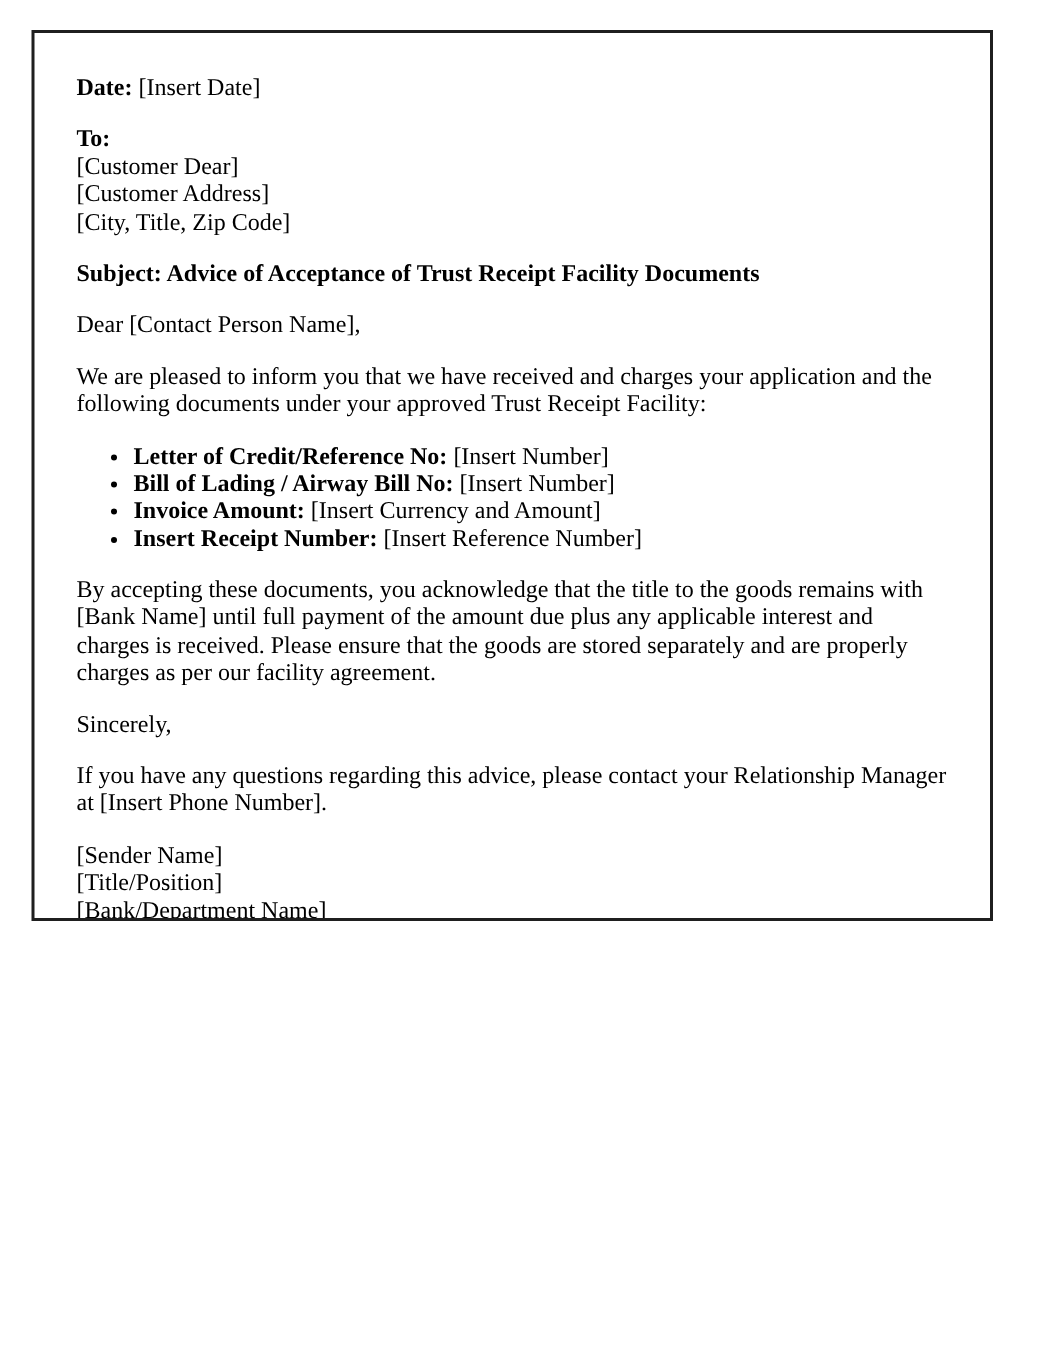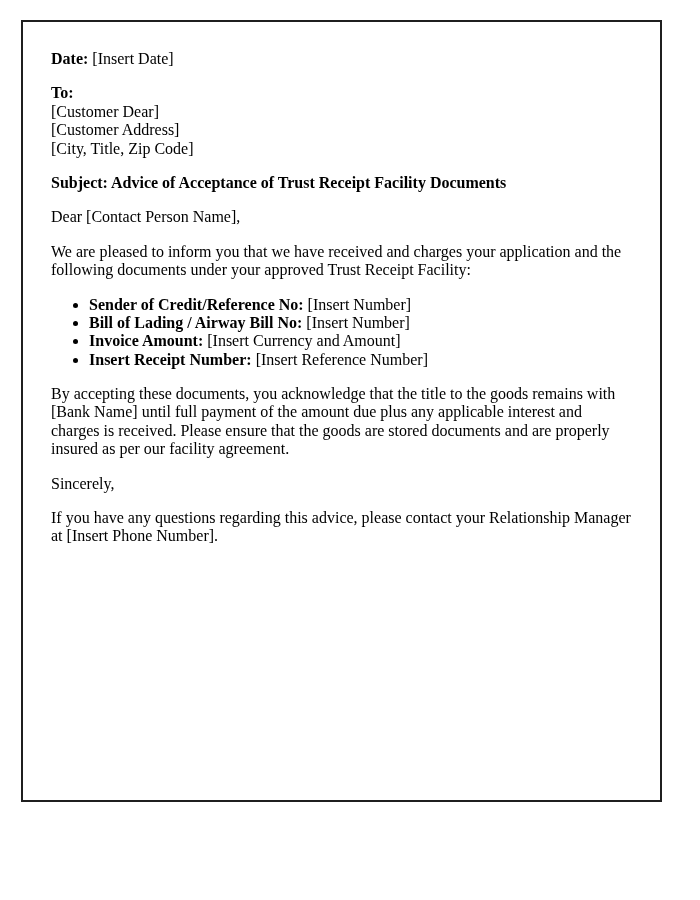--- a/index.html
+++ b/index.html
@@ -14,21 +14,21 @@
     font-family: "Liberation Serif", "DejaVu Serif", serif;
     font-size: 16px;
     line-height: 1.15;
     color: #000000;
   }
   .letter-container {
     position: absolute;
     left: 21px;
     top: 20px;
     width: 641px;
-    height: 782px;
+    height: 594px;
     border: 2px solid #1f1f1f;
     box-sizing: border-box;
     padding: 12px 28px 0 28px;
     background: #ffffff;
     overflow: hidden;
   }
   .para {
     margin: 16px 0;
   }
   ul.doc-list {
@@ -60,39 +60,44 @@
   <p class="para">
     <strong>Subject: Advice of Acceptance of Trust Receipt Facility Documents</strong>
   </p>
 
   <p class="para">Dear [Contact Person Name],</p>
 
   <p class="para">We are pleased to inform you that we have received and charges your application and the following documents under your approved Trust Receipt Facility:</p>
 
   <ul class="doc-list">
     <li>
-      <strong>Sender of Credit/Reference No:</strong>
+      <strong>Letter of Credit/Reference No:</strong>
       <span>[Insert Number]</span>
     </li>
     <li>
       <strong>Bill of Lading / Airway Bill No:</strong>
       <span>[Insert Number]</span>
     </li>
     <li>
       <strong>Invoice Amount:</strong>
       <span>[Insert Currency and Amount]</span>
     </li>
     <li>
       <strong>Insert Receipt Number:</strong>
       <span>[Insert Reference Number]</span>
     </li>
   </ul>
 
 
-  <p class="para">By accepting these documents, you acknowledge that the title to the goods remains with [Bank Name] until full payment of the amount due plus any applicable interest and charges is received. Please ensure that the goods are stored documents and are properly insured as per our facility agreement.</p>
+  <p class="para">By accepting these documents, you acknowledge that the title to the goods remains with [Bank Name] until full payment of the amount due plus any applicable interest and charges is received. Please ensure that the goods are stored separately and are properly charges as per our facility agreement.</p>
 
 
   <p class="para">Sincerely,</p>
 
   <p class="para">If you have any questions regarding this advice, please contact your Relationship Manager at [Insert Phone Number].</p>
 
+  <p class="para">
+    <span>[Sender Name]</span><br>
+    <span>[Title/Position]</span><br>
+    <span>[Bank/Department Name]</span>
+  </p>
 
 </div>
 
 </body></html>

